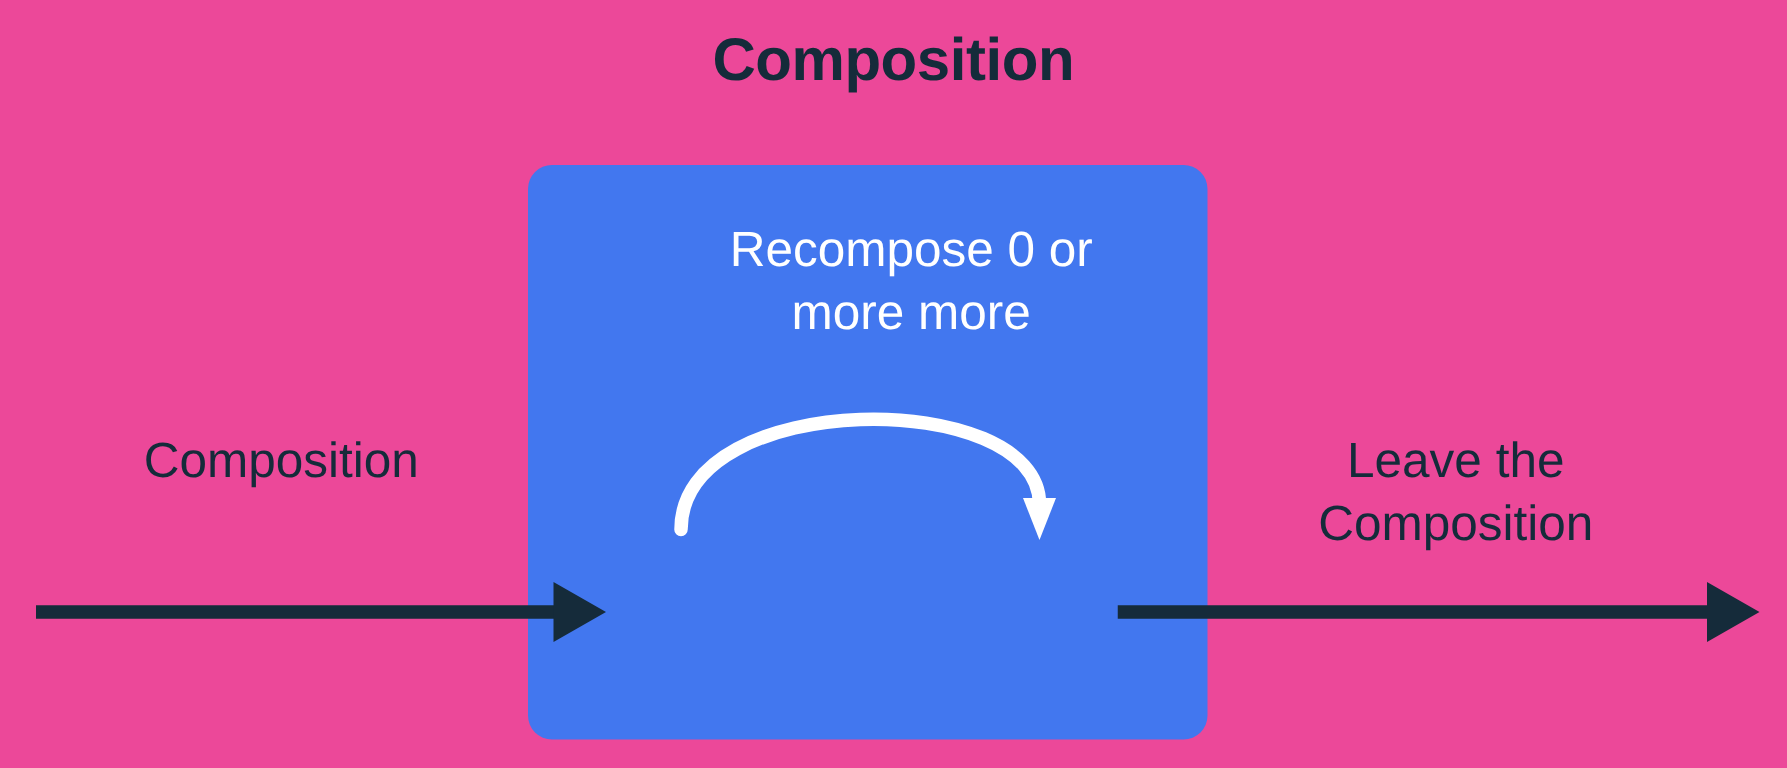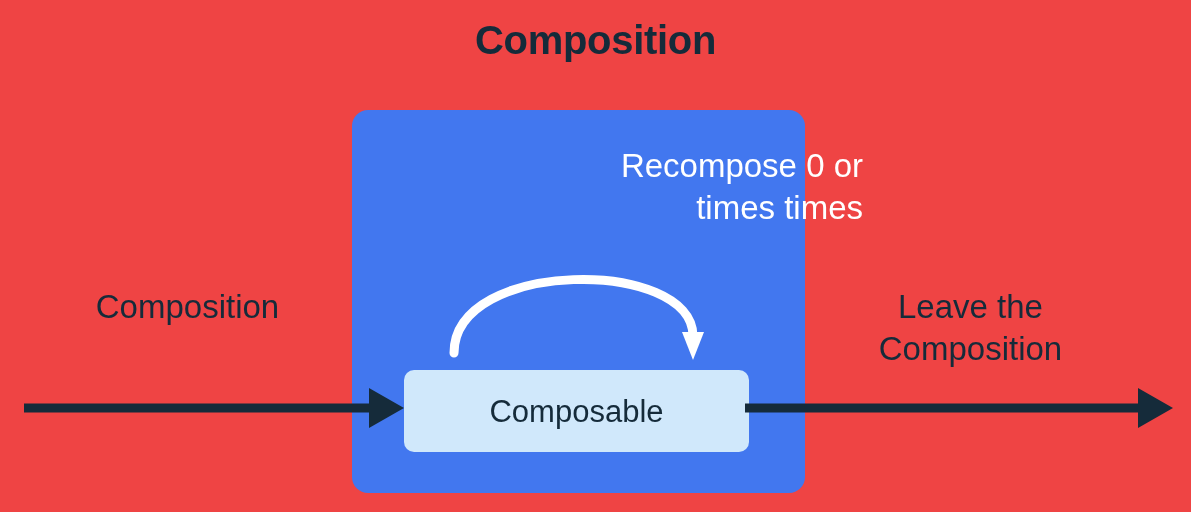--- a/index.html
+++ b/index.html
@@ -10,21 +10,21 @@
     width: 1191px;
     height: 512px;
     background: #ffffff;
     font-family: "Liberation Sans", sans-serif;
     overflow: hidden;
   }
   .canvas {
     position: relative;
     width: 1191px;
     height: 512px;
-    background: #ef4444;
+    background: #ec4899;
   }
   
   .diagram-title {
     position: absolute;
     left: 0;
     top: 18px;
     width: 1191px;
     text-align: center;
     font-size: 40px;
     font-weight: bold;
@@ -40,21 +40,21 @@
     width: 453px;
     height: 383px;
     background: #4277ef;
     border-radius: 16px;
   }
   .recompose-label {
     position: absolute;
     left: 352px;
     top: 145px;
     width: 511px;
-    text-align: right;
+    text-align: center;
     font-size: 33px;
     color: #ffffff;
     line-height: 1.27;
   }
   
   .composable-node {
     position: absolute;
     left: 404px;
     top: 370px;
     width: 345px;
@@ -102,31 +102,28 @@
 <body>
 
 <div class="canvas">
 
   <div class="diagram-title">Composition</div>
 
   <div class="composition-box"></div>
 
   <div class="recompose-label">
     <div>Recompose 0 or</div>
-    <div>times times</div>
+    <div>more more</div>
   </div>
 
   <svg class="recompose-arrow-svg" viewBox="0 0 453 383">
     <path d="M 102 243 C 102 148, 341 148, 341 226" fill="none" stroke="#ffffff" stroke-width="9" stroke-linecap="round"></path>
     <path d="M 341 250 L 330 222 L 352 222 Z" fill="#ffffff"></path>
   </svg>
 
-  <div class="composable-node">
-    <span class="composable-label">Composable</span>
-  </div>
 
   <svg class="flow-arrow-svg flow-arrow-enter" viewBox="0 0 384 60">
     <line x1="0" y1="28" x2="350" y2="28" stroke="#152b3a" stroke-width="9"></line>
     <path d="M 380 28 L 345 48 L 345 8 Z" fill="#152b3a"></path>
   </svg>
 
   <svg class="flow-arrow-svg flow-arrow-leave" viewBox="0 0 432 60">
     <line x1="0" y1="28" x2="398" y2="28" stroke="#152b3a" stroke-width="9"></line>
     <path d="M 428 28 L 393 48 L 393 8 Z" fill="#152b3a"></path>
   </svg>

